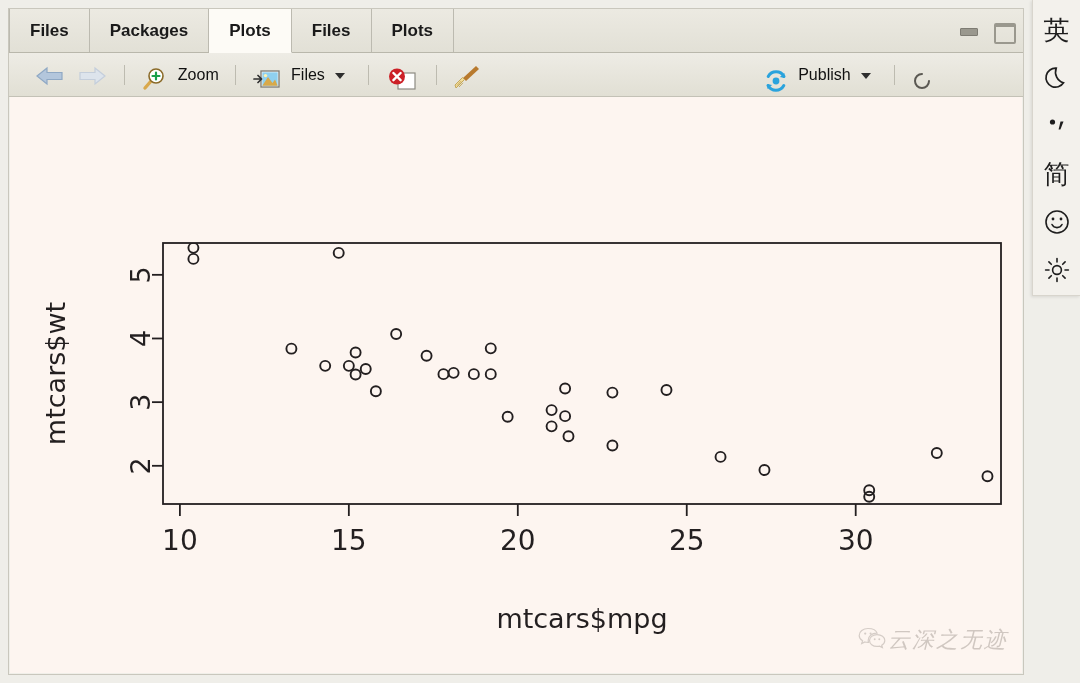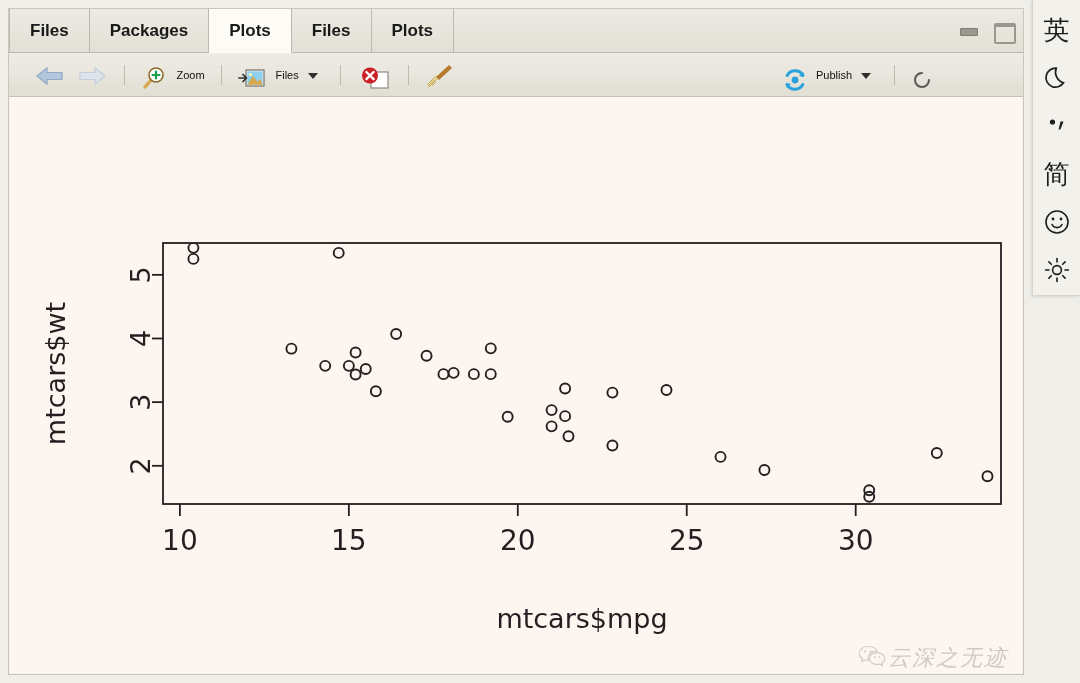--- a/index.html
+++ b/index.html
@@ -61,21 +61,21 @@
   
   #toolbar{
     position:absolute;left:0;top:44px;right:0;height:44px;
     background:linear-gradient(#eeece5,#e1dfd4);
     border-bottom:1px solid #c3c1b6;
     box-sizing:border-box;
   }
   .tbgroup{position:absolute;top:0;height:44px;}
   .tbitem{
     display:inline-block;height:44px;line-height:44px;
-    vertical-align:top;font-size:11px;color:#111;
+    vertical-align:top;font-size:16px;color:#111;
     padding:0 4px;cursor:default;white-space:nowrap;text-align:right;
   }
   .sep{
     display:inline-block;width:1px;height:20px;margin:12px 8px;
     background:#bdbbb0;vertical-align:top;
   }
   .ico{display:inline-block;vertical-align:middle;position:relative;}
 
   
   .arrow{width:30px;height:22px;}
@@ -92,21 +92,21 @@
   
   #plotarea{
     position:absolute;left:1px;top:88px;right:1px;bottom:1px;
     background:#fdf5f0;
     overflow:hidden;
   }
   #plotsvg{position:absolute;left:0;top:0;}
 
   
   #watermark{
-    position:absolute;right:14px;bottom:0;
+    position:absolute;right:14px;bottom:18px;
     display:flex;align-items:center;
     opacity:.30;
   }
   #watermark .wtext{
     font-family:"Liberation Serif",serif;
     font-size:22px;color:#6b6158;letter-spacing:2px;
     font-style:italic;
   }
 
   

